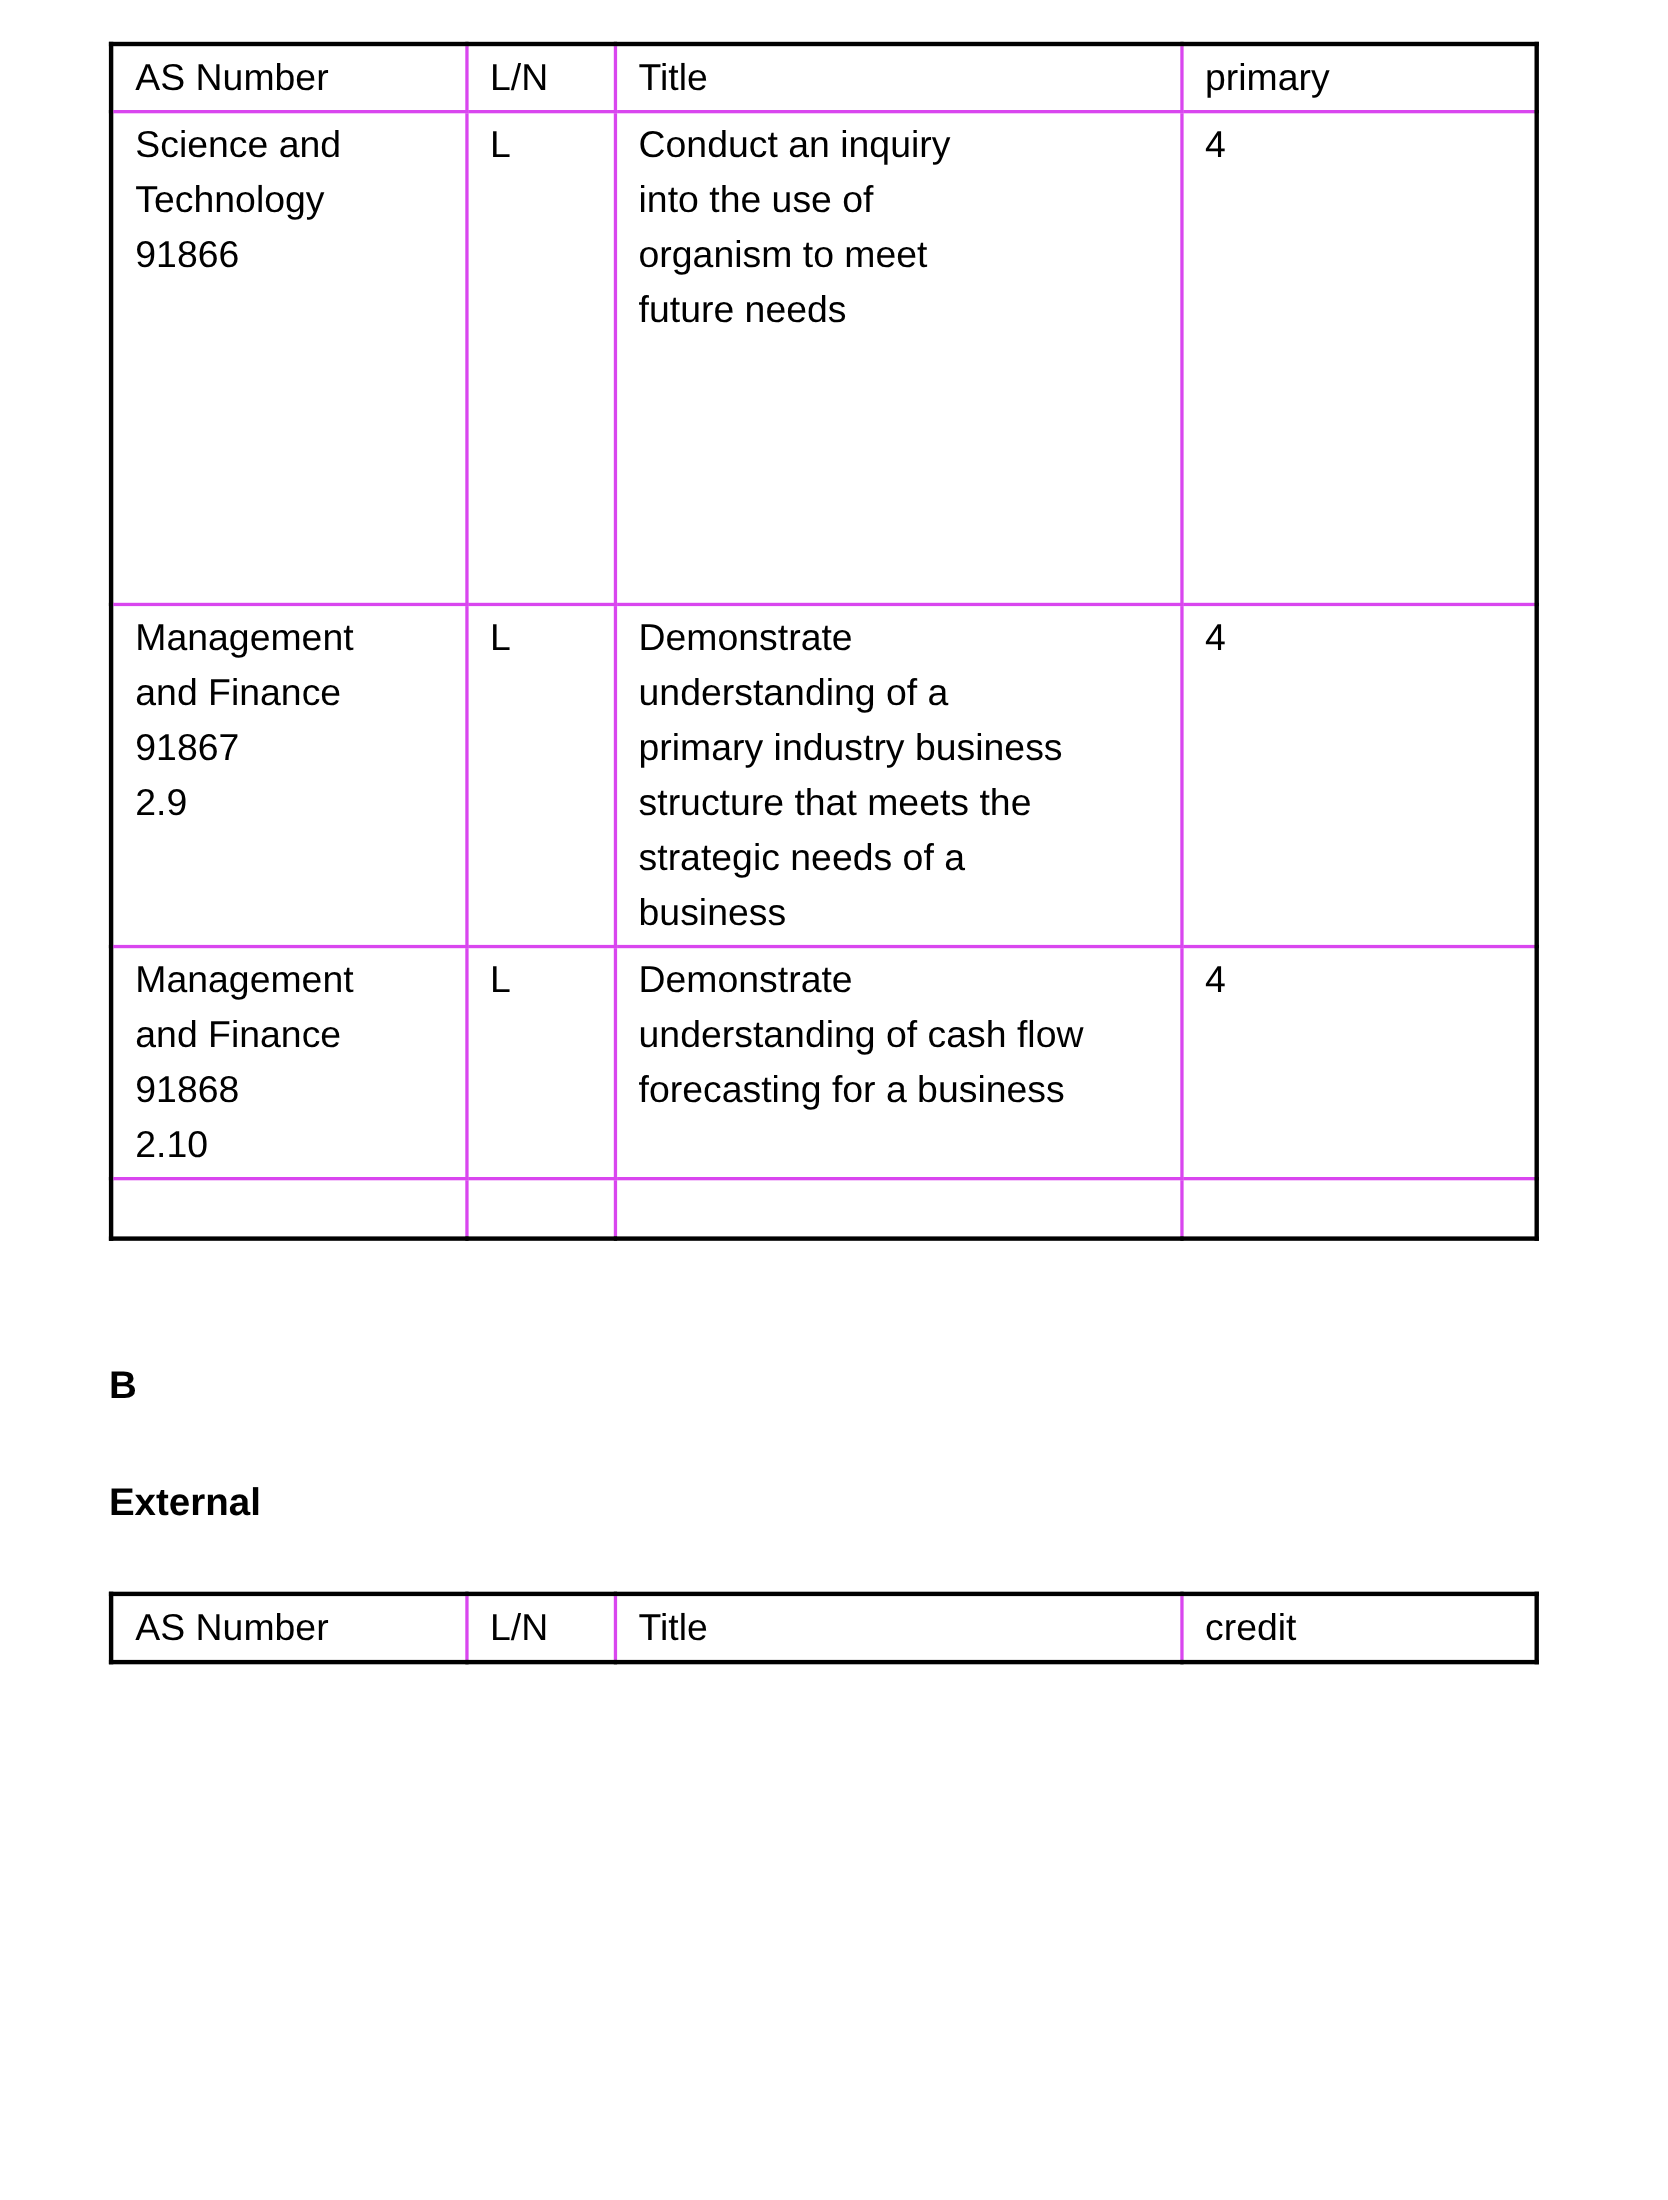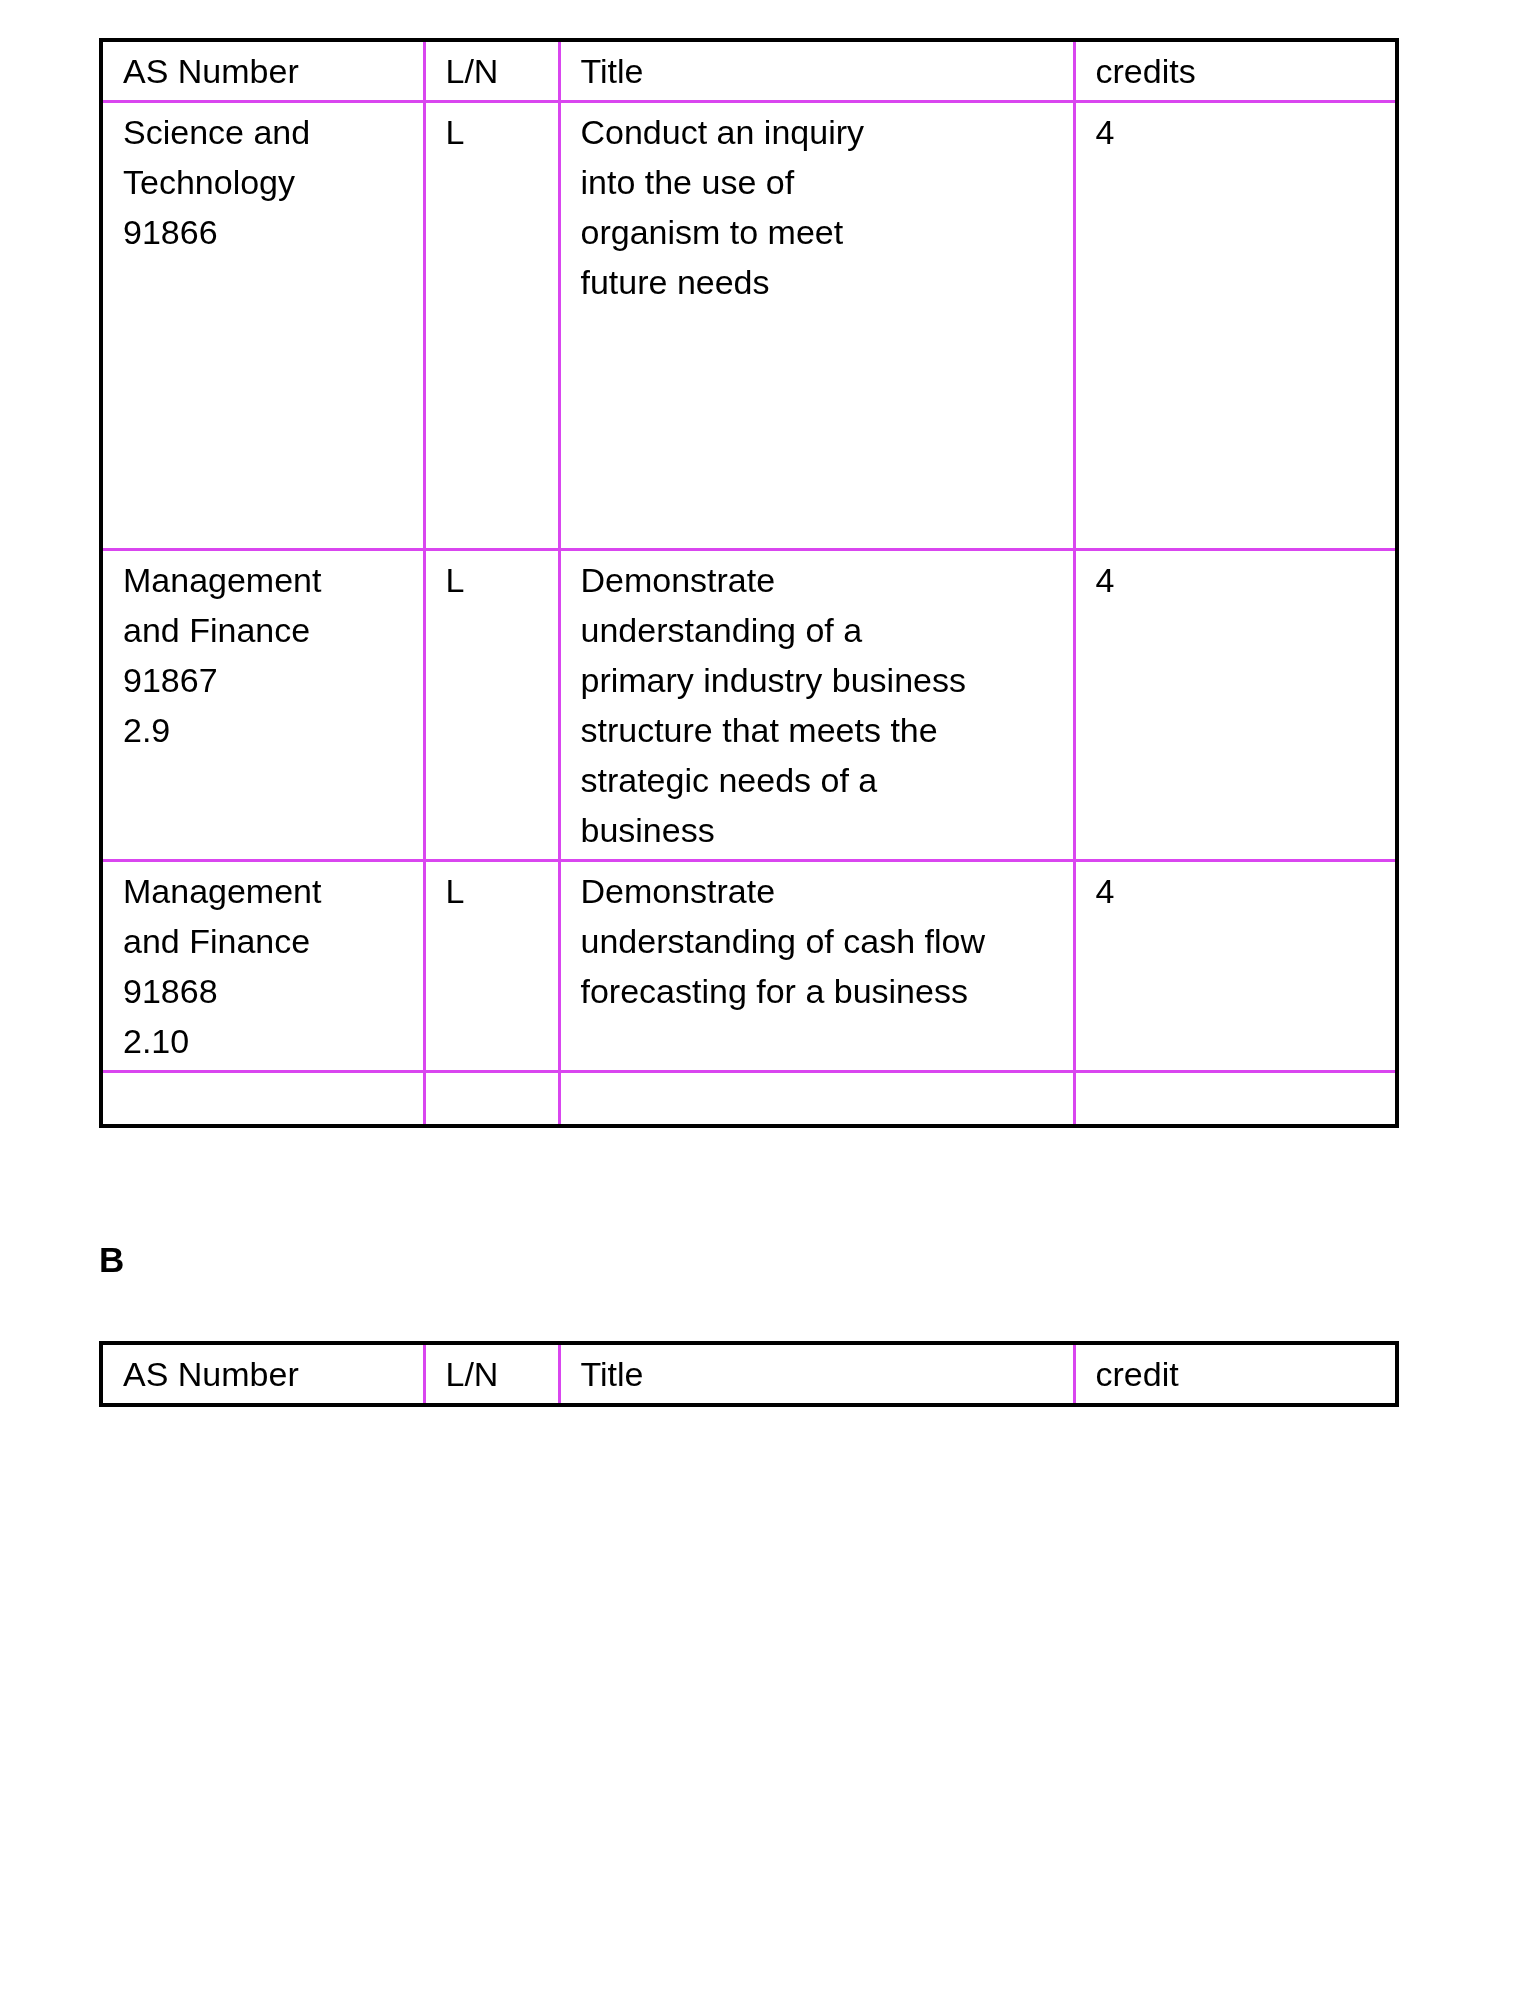--- a/index.html
+++ b/index.html
@@ -74,21 +74,21 @@
       <col class="c-asnum">
         <col class="c-ln">
         <col class="c-title">
         <col class="c-credit">
     </colgroup>
     <tbody>
       <tr class="h-header">
         <td>AS Number</td>
         <td>L/N</td>
         <td>Title</td>
-        <td>credits</td>
+        <td>primary</td>
       </tr>
       <tr class="h-r2">
         <td>Science and
 Technology
 91866</td>
         <td>L</td>
         <td>Conduct an inquiry
 into the use of
 organism to meet
 future needs</td>
@@ -123,20 +123,21 @@
         <td></td>
         <td></td>
         <td></td>
         <td></td>
       </tr>
     </tbody>
   </table>
 
   <div class="headings section-b">
     <span class="heading-line">B</span>
+    <span class="heading-line">External</span>
   </div>
 
   <table class="doc-table">
     <colgroup>
       <col class="c-asnum">
         <col class="c-ln">
         <col class="c-title">
         <col class="c-credit">
     </colgroup>
     <tbody>

